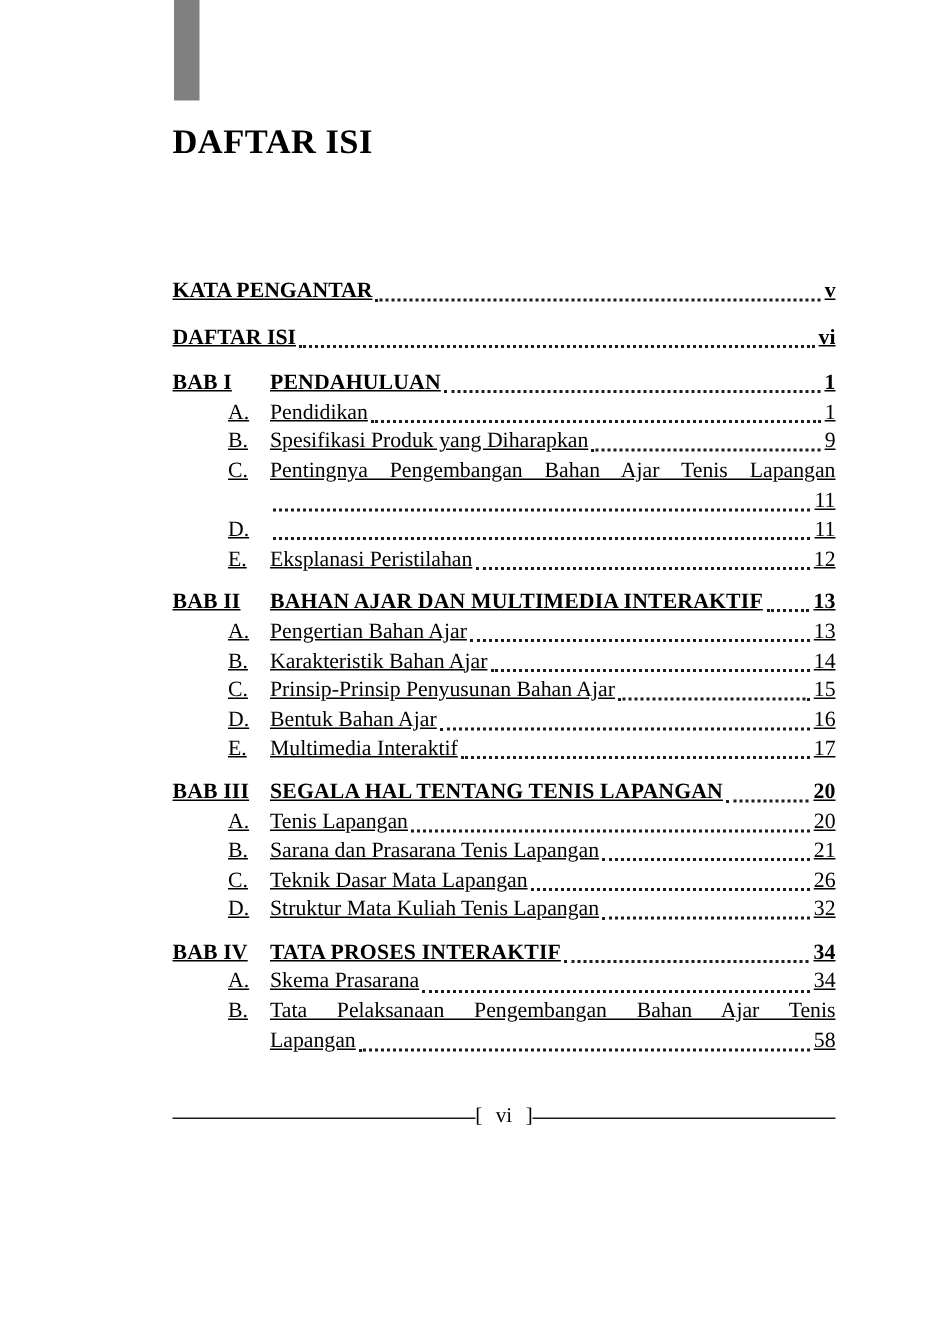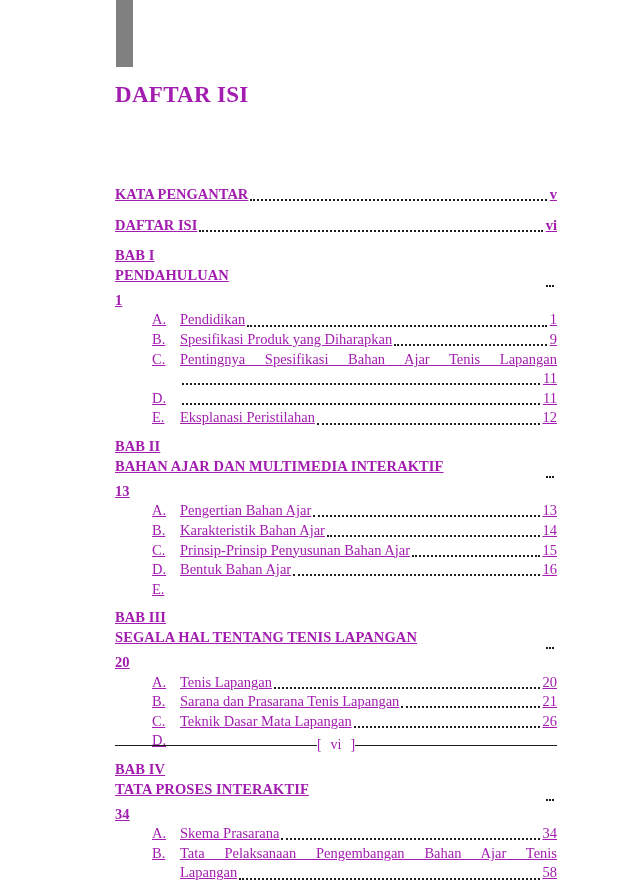--- a/index.html
+++ b/index.html
@@ -1,41 +1,41 @@
 <!DOCTYPE html>
 <html><head>
 <meta charset="utf-8">
 <style>
   html,body { margin:0; padding:0; background:#ffffff; }
   .page {
     position:relative;
     width:629px; height:880px;
     background:#ffffff;
     font-family:"Liberation Serif", serif;
-    color:#a21caf;
+    color:#000000;
     overflow:hidden;
   }
   .accent-bar {
     position:absolute; left:116px; top:0;
     width:17px; height:67px;
     background:#808080;
   }
   .doc-title {
     position:absolute; left:115px; top:82px;
     font-size:23px; font-weight:700; letter-spacing:0.3px;
   }
   .toc {
     position:absolute; left:115px; right:72px; top:185px;
     font-size:14.5px;
     text-decoration:underline;
   }
   .row { display:flex; line-height:19.6px; }
   .front { font-weight:700; margin-bottom:11px; }
   .chapter { margin-bottom:9px; }
-  .chapter-head { font-weight:700; letter-spacing:0.1px;flex-direction:column; }
+  .chapter-head { font-weight:700; letter-spacing:0.1px; }
   .chap-label { flex:none; width:65px; }
   .letter-col { flex:none; box-sizing:content-box; padding-left:37px; width:28px; }
   .item-body { flex:1; min-width:0; }
   .leader-row { display:flex; }
   .jline { text-align:justify; text-align-last:justify; }
   .dots {
     flex:1;
     border-bottom:2px dotted #1d1d1d;
     align-self:flex-end;
     margin:0 3px 3.5px 2px;
@@ -96,21 +96,21 @@
           <div class="leader-row">
             <span>Spesifikasi Produk yang Diharapkan</span>
             <span class="dots"></span>
             <span class="pg">9</span>
           </div>
         </div>
       </div>
       <div class="row item">
         <span class="letter-col">C.</span>
         <div class="item-body">
-          <div class="jline">Pentingnya Spesifikasi Bahan Ajar Tenis Lapangan</div>
+          <div class="jline">Pentingnya Pengembangan Bahan Ajar Tenis Lapangan</div>
           <div class="leader-row">
             <span class="dots"></span>
             <span class="pg">11</span>
           </div>
         </div>
       </div>
       <div class="row item">
         <span class="letter-col">D.</span>
         <div class="item-body">
           <div class="leader-row">
@@ -173,20 +173,27 @@
         <div class="item-body">
           <div class="leader-row">
             <span>Bentuk Bahan Ajar</span>
             <span class="dots"></span>
             <span class="pg">16</span>
           </div>
         </div>
       </div>
       <div class="row item">
         <span class="letter-col">E.</span>
+        <div class="item-body">
+          <div class="leader-row">
+            <span>Multimedia Interaktif</span>
+            <span class="dots"></span>
+            <span class="pg">17</span>
+          </div>
+        </div>
       </div>
     </div>
 
     <div class="chapter">
       <div class="row chapter-head">
         <span class="chap-label">BAB III</span>
         <span>SEGALA HAL TENTANG TENIS LAPANGAN</span>
         <span class="dots"></span>
         <span class="pg">20</span>
       </div>
@@ -215,20 +222,27 @@
         <div class="item-body">
           <div class="leader-row">
             <span>Teknik Dasar Mata Lapangan</span>
             <span class="dots"></span>
             <span class="pg">26</span>
           </div>
         </div>
       </div>
       <div class="row item">
         <span class="letter-col">D.</span>
+        <div class="item-body">
+          <div class="leader-row">
+            <span>Struktur Mata Kuliah Tenis Lapangan</span>
+            <span class="dots"></span>
+            <span class="pg">32</span>
+          </div>
+        </div>
       </div>
     </div>
 
     <div class="chapter">
       <div class="row chapter-head">
         <span class="chap-label">BAB IV</span>
         <span>TATA PROSES INTERAKTIF</span>
         <span class="dots"></span>
         <span class="pg">34</span>
       </div>

